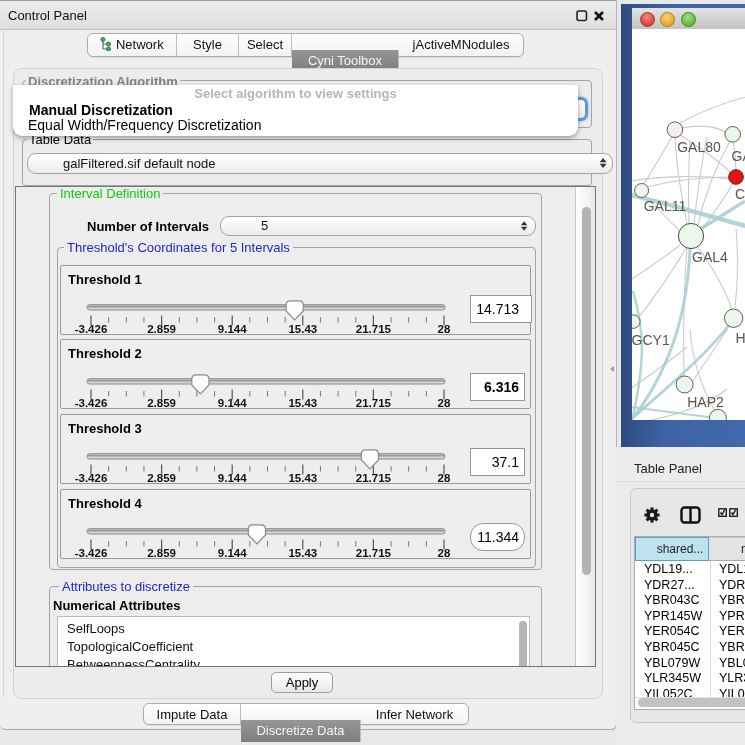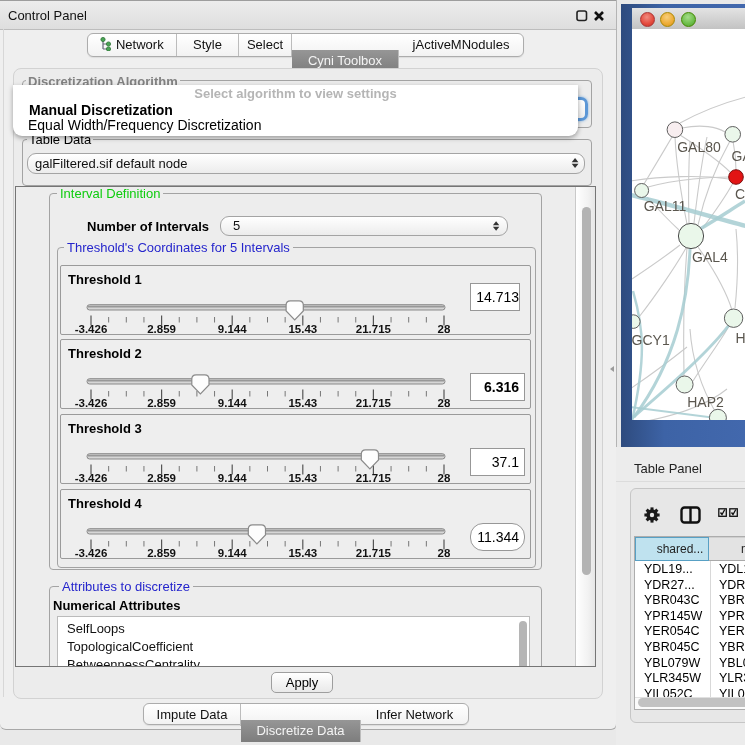--- a/index.html
+++ b/index.html
@@ -20,21 +20,21 @@
        box-shadow:0 1px 1px rgba(0,0,0,0.08);}
   .seg .it{height:22px;line-height:22px;font-size:13px;color:#111;
            text-align:center;border-right:1px solid #bcbcbc;white-space:nowrap;}
   .seg .it:last-child{border-right:none;}
   .seg .sel{background:linear-gradient(#969696,#7d7d7d);color:#f4f4f4;margin-top:16px;}
   
   .grp{border:1px solid #a3a3a3;border-radius:4px;}
   .grplbl{position:absolute;font-size:13px;background:#ececec;padding:0 3px;}
   
   .combo{background:linear-gradient(#ffffff,#ececec);border:1px solid #a4a4a4;
-         border-radius:5px;font-size:13px;color:#111;}
+         border-radius:5px;font-size:13px;color:#111;padding-left:28px;}
   .arrows{position:absolute;width:9px;}
   .arrows .up{width:0;height:0;border-left:4px solid transparent;
       border-right:4px solid transparent;border-bottom:5px solid #333;margin-bottom:2px;}
   .arrows .dn{width:0;height:0;border-left:4px solid transparent;
       border-right:4px solid transparent;border-top:5px solid #333;}
   .valbox{background:#fff;border:1px solid #979797;font-size:14px;color:#000;
           text-align:right;}
   .tbox{border:1px solid #9a9a9a;border-radius:2px;background:#eeeeee;}
   .btitle{position:absolute;font-weight:bold;font-size:13px;color:#000;}
 </style>
@@ -135,21 +135,21 @@
       <line x1="366.35" y1="52" x2="366.35" y2="57.5" stroke="#777" stroke-width="1"></line>
       <line x1="384.00" y1="50.5" x2="384.00" y2="60.5" stroke="#555" stroke-width="1.2"></line>
     <text x="31.0" y="68" text-anchor="middle" font-size="11.5" font-weight="bold" fill="#111">-3.426</text>
       <text x="101.6" y="68" text-anchor="middle" font-size="11.5" font-weight="bold" fill="#111">2.859</text>
       <text x="172.2" y="68" text-anchor="middle" font-size="11.5" font-weight="bold" fill="#111">9.144</text>
       <text x="242.8" y="68" text-anchor="middle" font-size="11.5" font-weight="bold" fill="#111">15.43</text>
       <text x="313.4" y="68" text-anchor="middle" font-size="11.5" font-weight="bold" fill="#111">21.715</text>
       <text x="384.0" y="68" text-anchor="middle" font-size="11.5" font-weight="bold" fill="#111">28</text>
     <path d="M226.1 46 L226.1 40 Q226.1 35.8 230.4 35.8 L239.0 35.8 Q243.3 35.8 243.3 40 L243.3 46 L234.7 54.8 Z" fill="#fdfdfd" stroke="#8a8a8a" stroke-width="1.2"></path>
   </svg>
-  <div class="abs valbox" style="left:454px;top:96px;width:48px;height:26px;line-height:26px;padding-right:0;">14.713</div>
+  <div class="abs valbox" style="left:454px;top:108px;width:48px;height:26px;line-height:26px;padding-right:12px;">14.713</div>
 
   <div class="abs tbox" style="left:44px;top:152px;width:469px;height:68px;"></div>
   <div class="abs btitle" style="left:52px;top:160px;line-height:13px;">Threshold 2</div>
   <svg class="abs" style="left:44px;top:152px;" width="471" height="69">
     <rect x="27" y="39.7" width="358" height="5.3" rx="2.6" fill="#d6d6d6" stroke="#7f7f7f" stroke-width="0.9"></rect>
     <rect x="28" y="40.7" width="356" height="1.8" fill="#989898"></rect>
     <line x1="31.00" y1="50.5" x2="31.00" y2="60.5" stroke="#555" stroke-width="1.2"></line>
       <line x1="48.65" y1="52" x2="48.65" y2="57.5" stroke="#777" stroke-width="1"></line>
       <line x1="66.30" y1="52" x2="66.30" y2="57.5" stroke="#777" stroke-width="1"></line>
       <line x1="83.95" y1="52" x2="83.95" y2="57.5" stroke="#777" stroke-width="1"></line>

